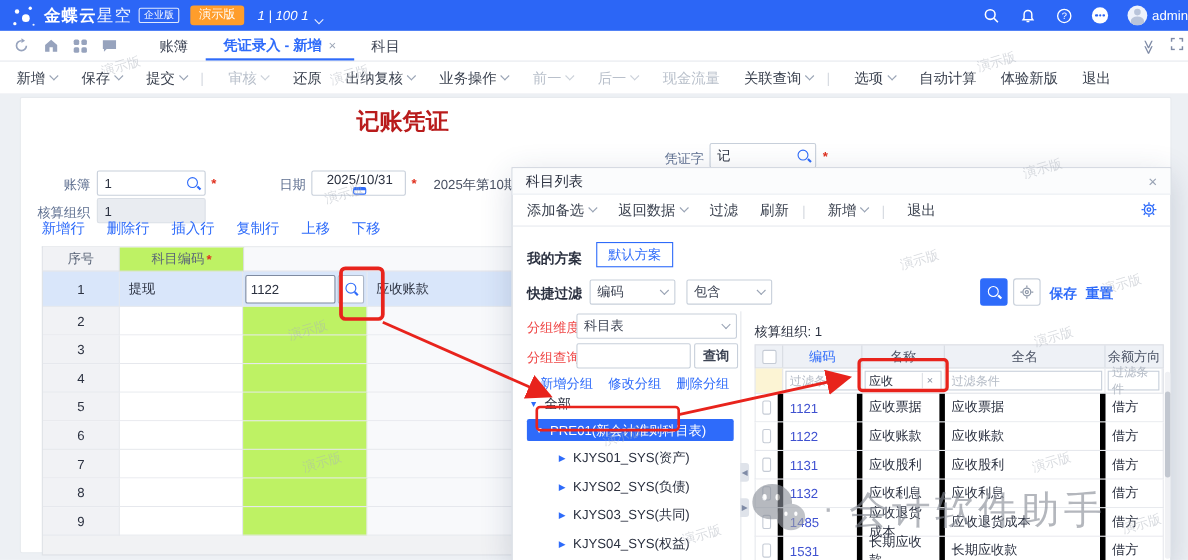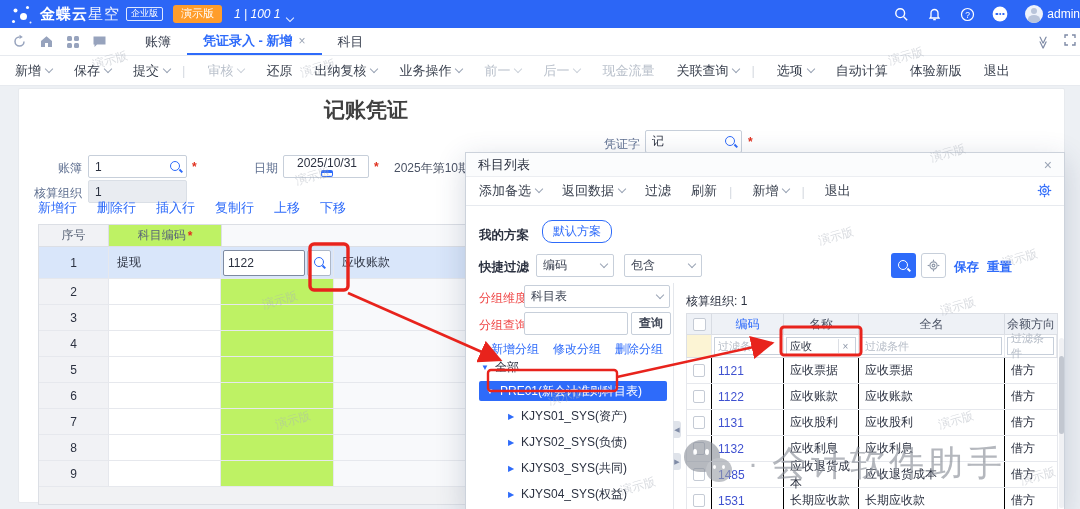--- a/index.html
+++ b/index.html
@@ -40,21 +40,21 @@
   .main-toolbar { position:absolute; left:0; top:56px; width:1080px; height:30px; background:#fff; border-bottom:1px solid #e7eaef; display:flex; align-items:center; padding-left:15px; gap:0; z-index:8; }
   .tb-item { display:inline-flex; align-items:center; gap:5px; font-size:13px; color:#39404e; margin-right:22px; cursor:pointer; white-space:nowrap; }
   .tb-item.disabled { color:#b9c0cb; }
   .caret-g { display:inline-block; width:6px; height:6px; border-right:1.3px solid #9aa4b5; border-bottom:1.3px solid #9aa4b5; transform:rotate(45deg); margin-top:-4px; }
   .tb-item.disabled .caret-g { border-color:#ccd2da; }
   .tb-sep { color:#d6dae1; margin-right:22px; margin-left:-10px; }
   .toolbar-gear { position:absolute; left:1064px; top:6px; color:#2e6bfa; }
 
   
   .card { position:absolute; left:18px; top:88px; width:1047px; height:415px; background:#fff; border:1px solid #e7eaee; border-radius:2px; z-index:1; }
-  .page-title { position:absolute; left:296px; top:96px; width:140px; text-align:center; font-size:21px; font-weight:bold; color:#404040; z-index:2; }
+  .page-title { position:absolute; left:296px; top:96px; width:140px; text-align:center; font-size:21px; font-weight:bold; color:#b91c1c; z-index:2; }
 
   .fld-label { position:absolute; font-size:12px; color:#5e6f90; text-align:right; z-index:2; }
   .fld-box { position:absolute; height:23px; background:#fff; border:1px solid #c7cfda; border-radius:2px; display:flex; align-items:center; padding:0 4px 0 6px; font-size:12px; color:#2b3140; z-index:2; }
   .fld-box .grow { flex:1; }
   .fld-box.readonly { background:#e9ecf1; border-color:#dadfe6; }
   .req-star { position:absolute; color:#e0301e; font-size:12px; font-weight:bold; z-index:2; }
   .period-text { position:absolute; left:394px; top:160px; font-size:12px; color:#4a5264; z-index:2; }
 
   .mag { display:inline-block; width:13px; height:13px; position:relative; }
   .mag::before { content:""; position:absolute; left:1px; top:1px; width:8px; height:8px; border:1.4px solid #2e6bfa; border-radius:50%; }
@@ -85,21 +85,21 @@
   
   .dialog { position:absolute; left:465px; top:152px; width:600px; height:360px; background:#fff; border:1px solid #ccd2db; box-shadow:0 8px 28px rgba(40,60,100,.20); z-index:20; }
   .dlg-titlebar { height:24px; display:flex; align-items:center; padding:0 12px; border-bottom:1px solid #eceef2; font-size:13px; color:#2b3140; background:#fbfcfd; }
   .dlg-close { margin-left:auto; color:#9aa4b5; font-size:14px; cursor:pointer; }
   .dlg-toolbar { height:29px; display:flex; align-items:center; padding-left:13px; border-bottom:1px solid #e7eaef; position:relative; }
   .dlg-toolbar .tb-item { margin-right:20px; }
   .dlg-toolbar .tb-sep { margin-right:20px; margin-left:-8px; }
   .dlg-gear { position:absolute; right:12px; top:6px; color:#2e6bfa; }
 
   .scheme-label { position:absolute; left:13px; top:74px; font-size:12.5px; font-weight:bold; color:#2b3140; }
-  .scheme-btn { position:absolute; left:76px; top:67px; height:23px; border:1px solid #2e6bfa; color:#2e6bfa; border-radius:10px; font-size:12px; display:flex; align-items:center; padding:0 10px; background:#fff; }
+  .scheme-btn { position:absolute; left:76px; top:67px; height:23px; border:1px solid #2e6bfa; color:#2e6bfa; border-radius:0; font-size:12px; display:flex; align-items:center; padding:0 10px; background:#fff; }
 
   .qf-label { position:absolute; left:13px; top:106px; font-size:12.5px; font-weight:bold; color:#2b3140; }
   .select { position:absolute; height:23px; border:1px solid #c7cfda; border-radius:2px; background:#fff; display:flex; align-items:center; font-size:12px; color:#3c4353; padding:0 6px; }
   .select .caret-g { margin-left:auto; }
   .sel-field { left:70px; top:101px; width:78px; }
   .sel-op { left:158px; top:101px; width:78px; }
   .kw-input { position:absolute; left:246px; top:101px; width:166px; height:23px; border:1px solid #c7cfda; border-radius:2px; font-size:12px; padding:0 6px; color:#3c4353; font-family:inherit; }
   .kw-input::placeholder { color:#b4bbc6; }
   .qf-search-btn { position:absolute; left:425px; top:100px; width:25px; height:25px; background:#2e6bfa; border-radius:3px; display:flex; align-items:center; justify-content:center; }
   .qf-gear-btn { position:absolute; left:455px; top:100px; width:25px; height:25px; border:1px solid #c7cfda; border-radius:3px; display:flex; align-items:center; justify-content:center; color:#8d97a8; background:#fff; }
@@ -130,21 +130,21 @@
   .d-hcell { display:flex; align-items:center; justify-content:center; font-size:12px; color:#4a5264; border-right:1px solid #d8dce3; }
   .d-hcell:last-child { border-right:none; }
   .d-hcell.code-col { color:#2e6bfa; }
   .d-filter { display:flex; height:23px; border:1px solid #dcdfe5; border-top:none; }
   .d-fcell { border-right:1px solid #e6e8ed; padding:2px; display:flex; align-items:center; }
   .d-fcell:first-child { background:#fcf4d4; }
   .f-input { width:100%; height:18px; border:1px solid #c7cfda; font-size:11px; padding:0 3px; color:#2b3140; display:flex; align-items:center; background:#fff; }
   .f-input .ph { color:#b4bbc6; }
   .f-clear { margin-left:auto; width:14px; height:14px; border-left:1px solid #dcdfe5; color:#8d97a8; font-size:10px; display:flex; align-items:center; justify-content:center; }
   .d-row { display:flex; height:26px; border:1px solid #e6e8ed; border-top:none; background:#fff; }
-  .d-cell { display:flex; align-items:center; font-size:12px; padding:0 6px; border-right:1px solid #000000; color:#2b3140; }
+  .d-cell { display:flex; align-items:center; font-size:12px; padding:0 6px; border-right:5px solid #000000; color:#2b3140; }
   .d-cell:last-child { border-right:none; }
   .dc-chk { width:25px; justify-content:center; }
   .dc-code { width:72px; color:#3f51d0; }
   .dc-name { width:75px; }
   .dc-full { flex:1; }
   .dc-dir { width:52px; }
   .chk { width:13px; height:13px; border:1px solid #c5cbd5; border-radius:2px; background:#fff; }
   .dscroll { position:absolute; left:593px; top:185px; width:5px; height:170px; background:#f0f1f4; border-radius:3px; }
   .dscroll .thumb { position:absolute; top:18px; left:0; width:5px; height:78px; background:#c2c7d0; border-radius:3px; }
 

